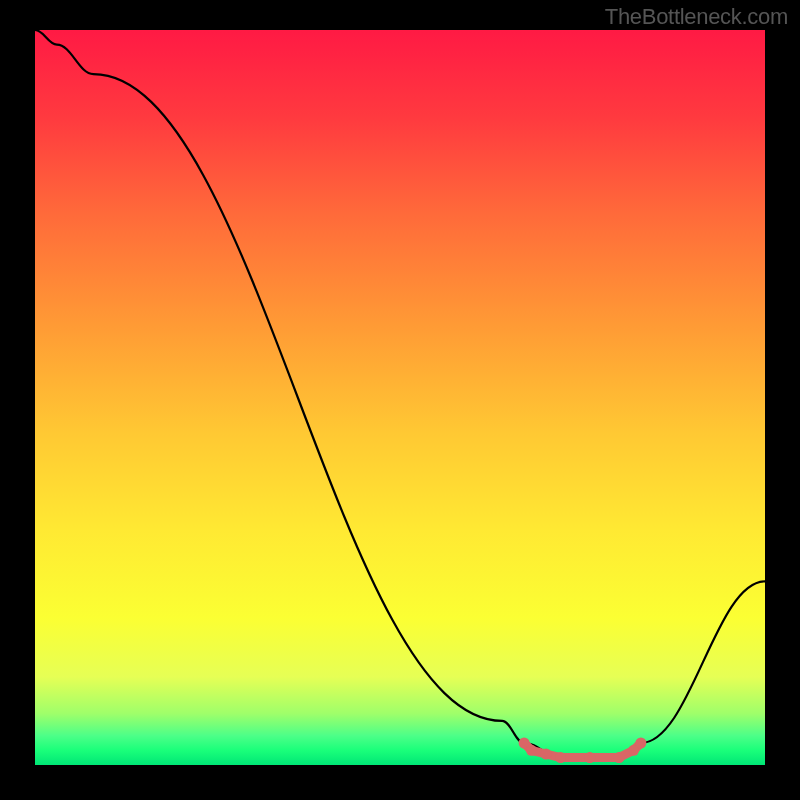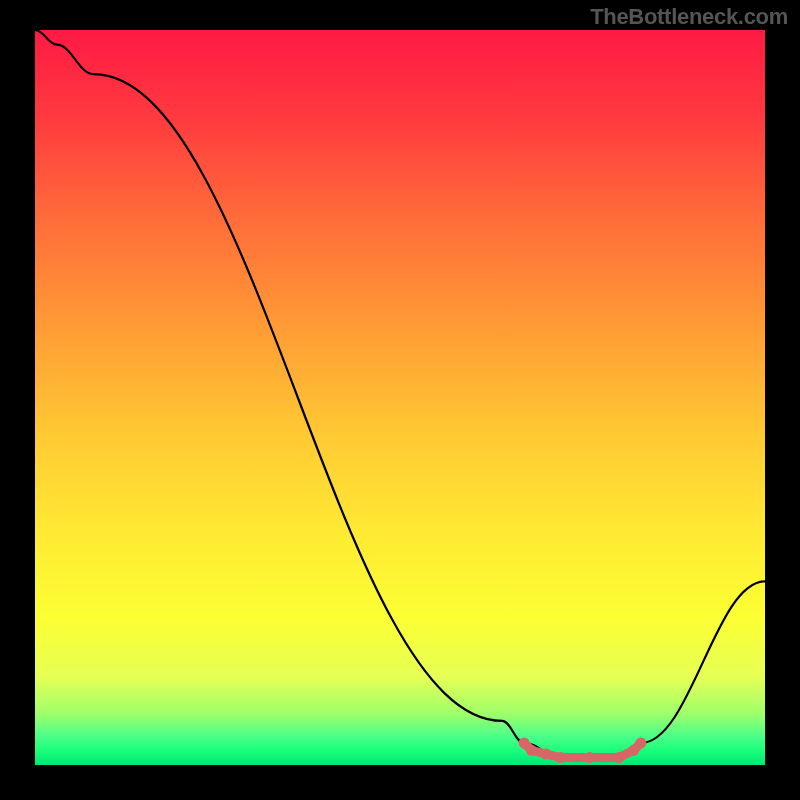--- a/index.html
+++ b/index.html
@@ -16,21 +16,21 @@
     width: 800px;
     height: 800px;
     background: #000;
   }
   .attribution {
     position: absolute;
     top: 4px;
     right: 12px;
     color: #555;
     font-size: 22px;
-    font-weight: bold;
+    font-weight: normal;
     letter-spacing: -0.3px;
   }
   .plot-area {
     position: absolute;
     left: 35px;
     top: 30px;
     width: 730px;
     height: 735px;
     background: linear-gradient(to bottom,
       #ff1a44 0%,

